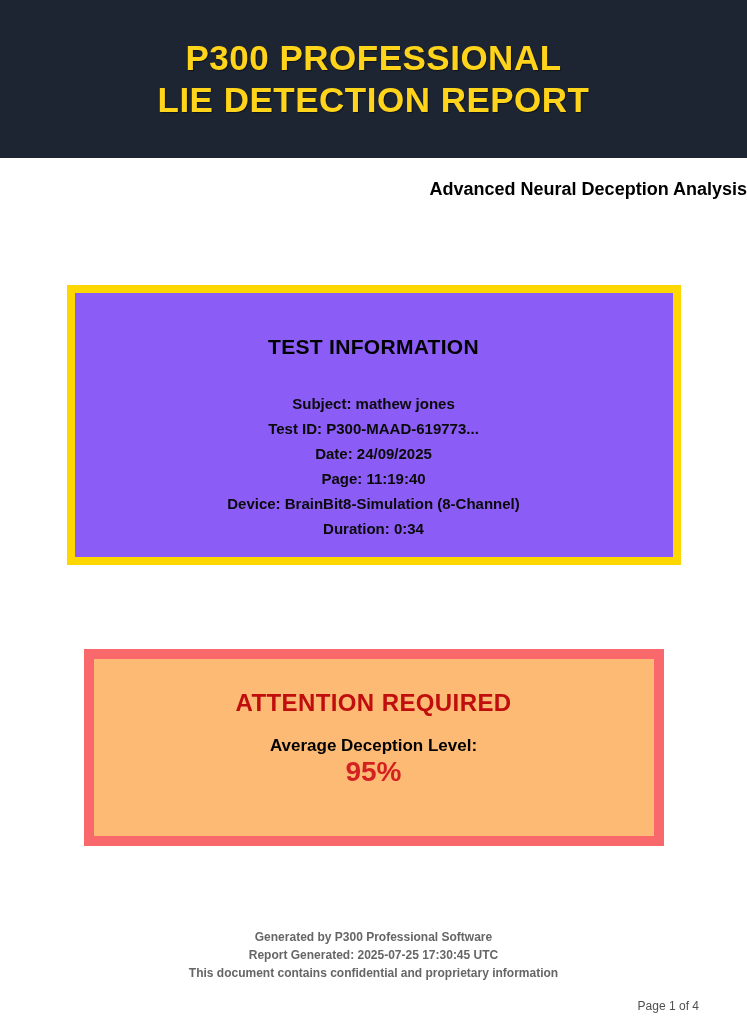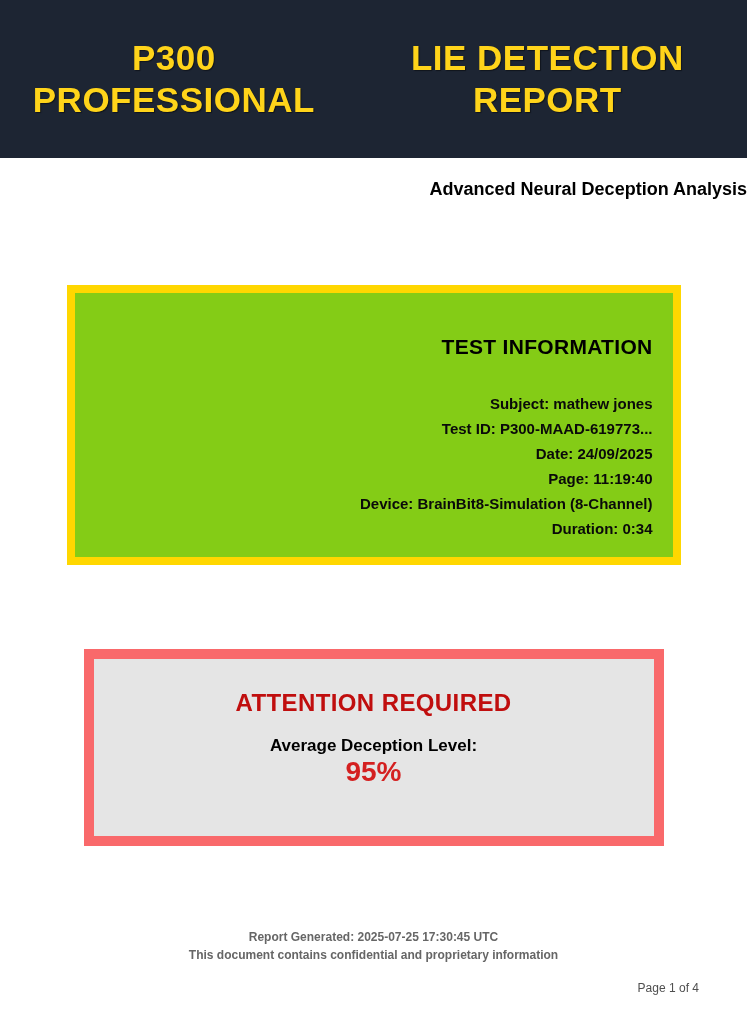--- a/index.html
+++ b/index.html
@@ -18,20 +18,21 @@
     width: 747px;
     height: 1035px;
     position: relative;
     background: #ffffff;
   }
   .report-header {
     background: #1D2533;
     height: 158px;
     width: 100%;
     display: flex;
+    flex-direction: column;
     align-items: center;
     justify-content: center;
     text-align: center;
   }
   .report-title-line {
     color: #FFD41A;
     font-size: 35px;
     font-weight: bold;
     line-height: 42px;
     letter-spacing: 0.5px;
@@ -42,23 +43,23 @@
     text-align: right;
     font-size: 18px;
     font-weight: bold;
     color: #000000;
   }
   .info-box {
     box-sizing: border-box;
     width: 614px;
     margin: 85px auto 0 auto;
     border: 8px solid #FFD700;
-    background: #84cc16;
+    background: #8b5cf6;
     padding: 42px 20px 16px 20px;
-    text-align: right;
+    text-align: center;
   }
   .info-heading {
     font-size: 21px;
     font-weight: bold;
     color: #000000;
     letter-spacing: 0.3px;
   }
   .info-lines {
     margin-top: 32px;
   }
@@ -66,21 +67,21 @@
     font-size: 15px;
     line-height: 25px;
     color: #0a0a0a;
     font-weight: bold;
   }
   .alert-box {
     box-sizing: border-box;
     width: 580px;
     margin: 84px auto 0 auto;
     border: 10px solid #F9696B;
-    background: #e5e5e5;
+    background: #fdba74;
     padding: 30px 20px 48px 20px;
     text-align: center;
   }
   .alert-heading {
     font-size: 24px;
     font-weight: bold;
     color: #C00E0E;
     letter-spacing: 0.4px;
   }
   .alert-label {
@@ -137,19 +138,20 @@
     </div>
   </div>
 
   <div class="alert-box">
     <div class="alert-heading">ATTENTION REQUIRED</div>
     <div class="alert-label">Average Deception Level:</div>
     <div class="alert-value">95%</div>
   </div>
 
   <div class="report-footer">
+    <div class="footer-line">Generated by P300 Professional Software</div>
     <div class="footer-line">Report Generated: 2025-07-25 17:30:45 UTC</div>
     <div class="footer-line">This document contains confidential and proprietary information</div>
   </div>
 
   <div class="page-number">Page 1 of 4</div>
 
 </div>
 
 </body></html>

